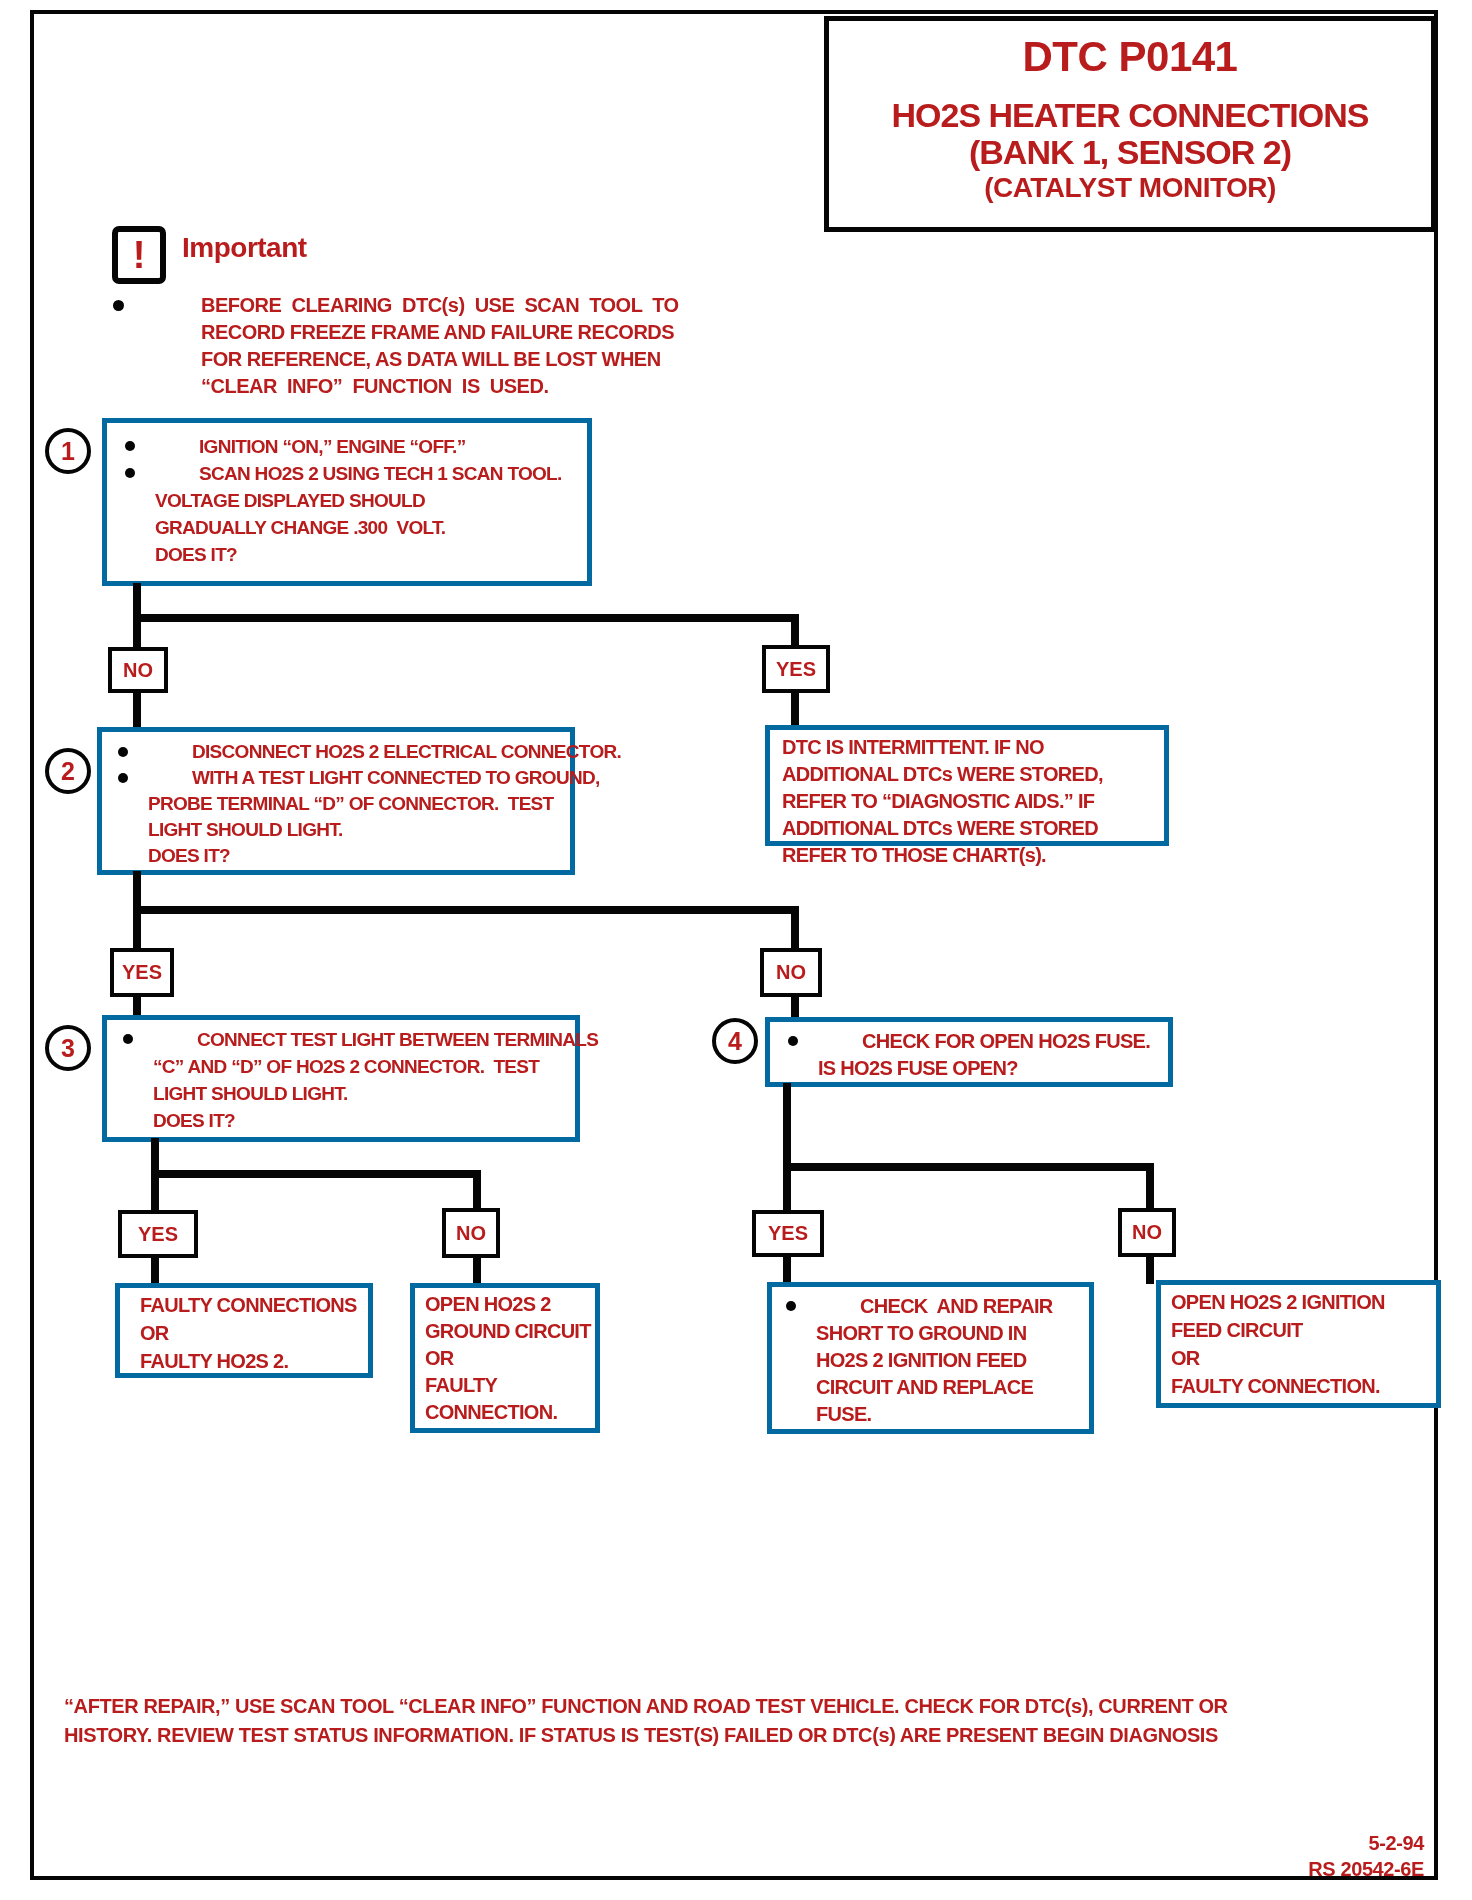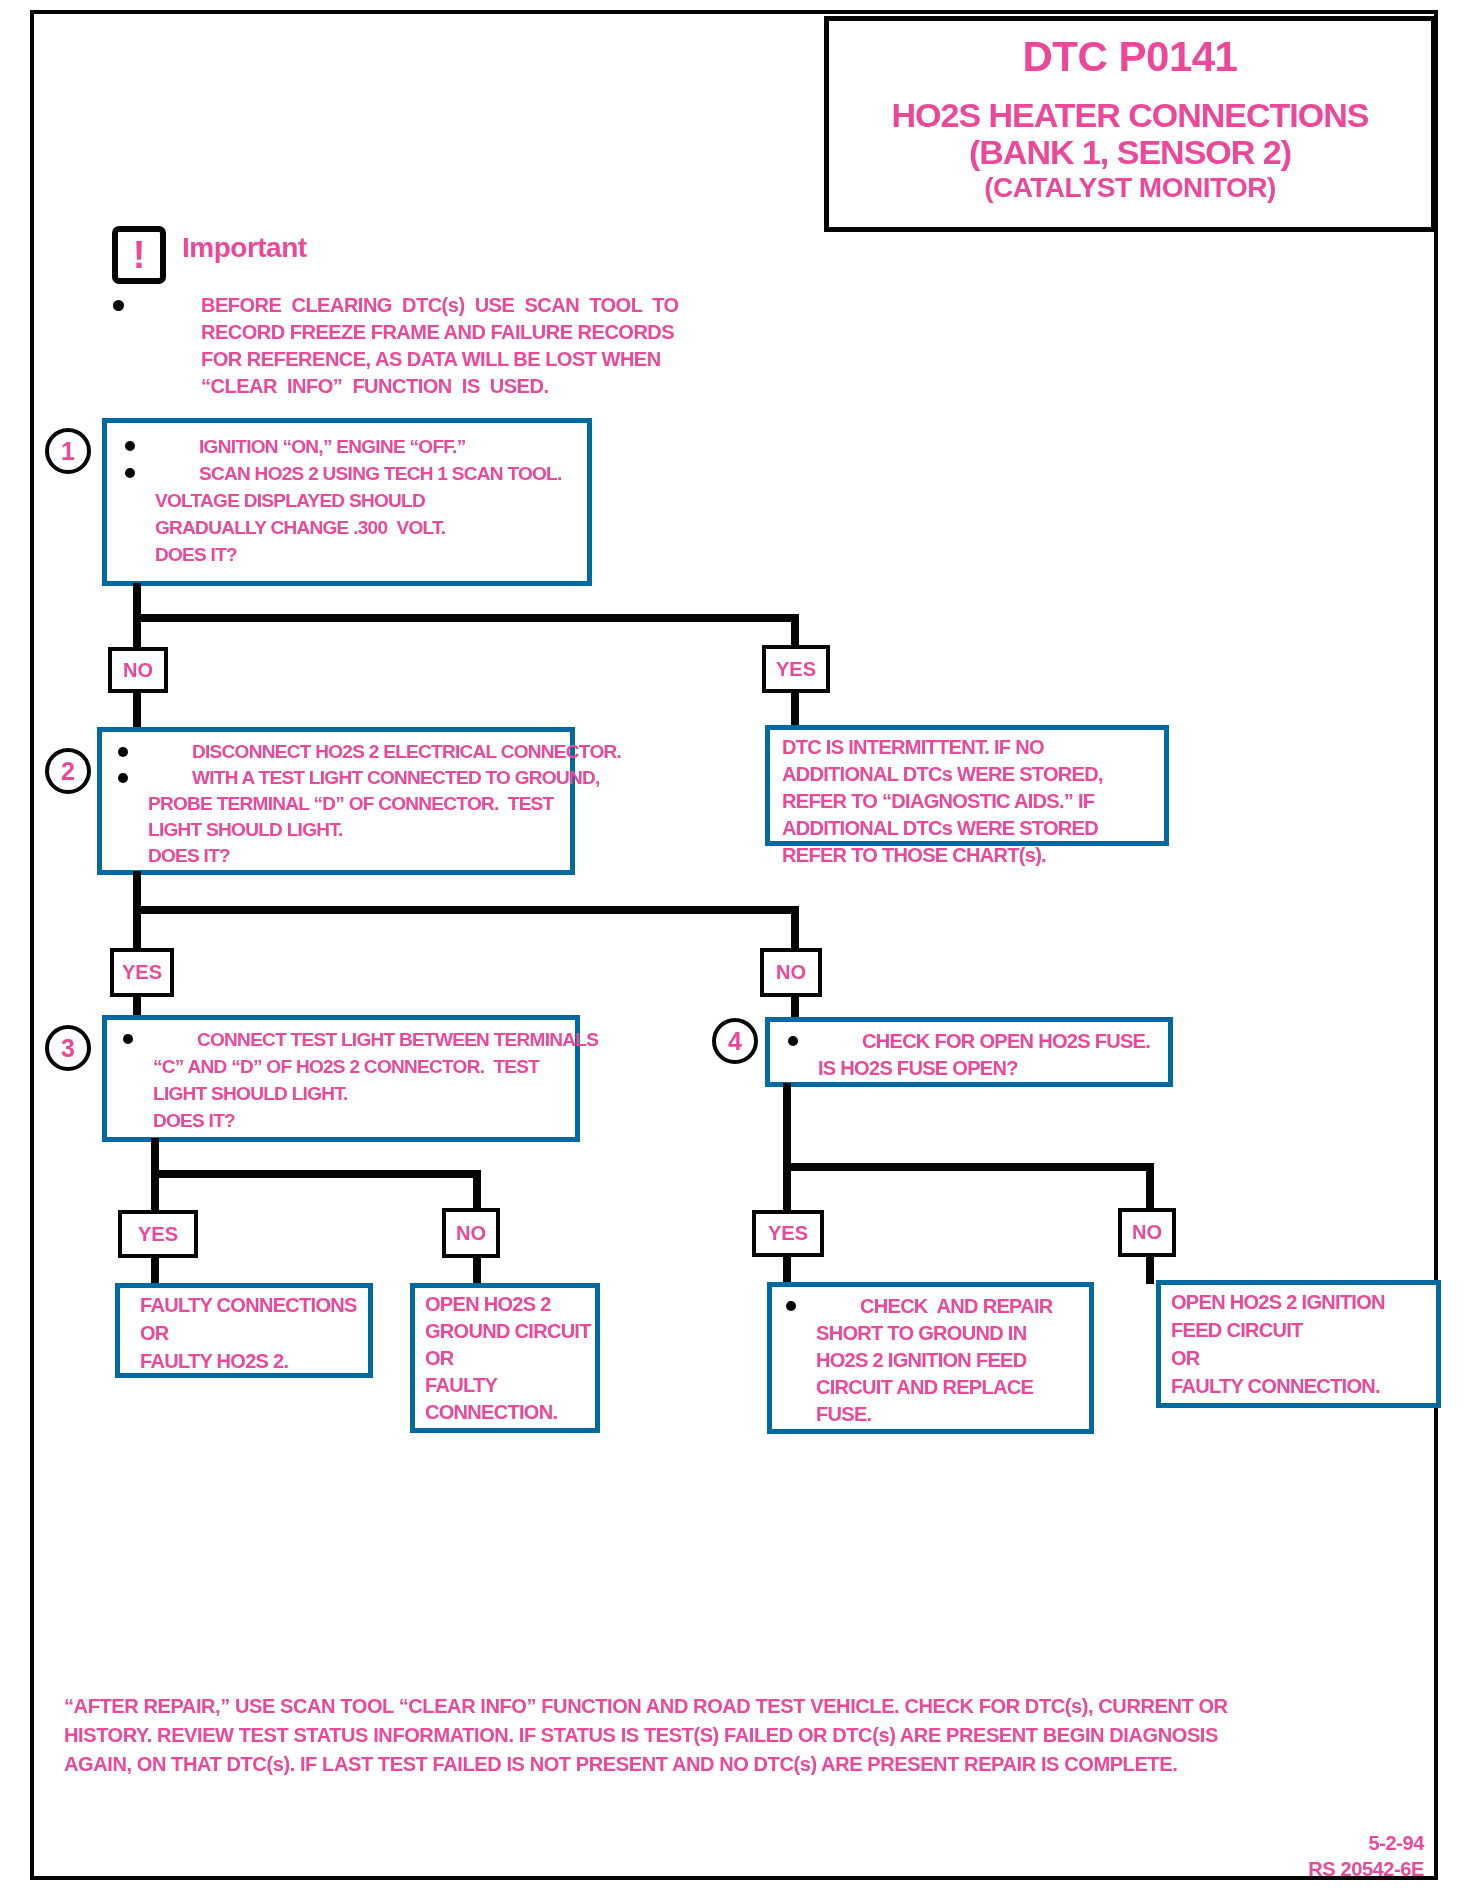--- a/index.html
+++ b/index.html
@@ -1,17 +1,17 @@
 <!DOCTYPE html>
 <html><head>
 <meta charset="utf-8">
 <style>
   html,body{margin:0;padding:0;background:#e8e8e8;}
   .page{position:relative;width:1472px;height:1900px;background:#ffffff;
-        font-family:"Liberation Sans",sans-serif;font-weight:700;color:#ec4899;overflow:hidden;}
+        font-family:"Liberation Sans",sans-serif;font-weight:700;color:#b91c1c;overflow:hidden;}
   .page-border{position:absolute;left:30px;top:10px;width:1400px;height:1862px;border:4px solid #050505;}
   .line{position:absolute;background:#050505;}
   .box{position:absolute;border:5px solid #0369a1;background:#fff;box-sizing:border-box;}
   .labelbox{position:absolute;border:4px solid #050505;background:#fff;box-sizing:border-box;
             display:flex;align-items:center;justify-content:center;font-size:20px;letter-spacing:0px;}
   .circle{position:absolute;width:46px;height:46px;border:4px solid #050505;border-radius:50%;box-sizing:border-box;
           display:flex;align-items:center;justify-content:center;font-size:25px;background:#fff;}
   .fc-text{font-size:19px;line-height:27px;letter-spacing:-0.7px;}
   .fc-row{display:flex;align-items:flex-start;gap:44px;}
   .fc-dot{width:10px;height:10px;background:#050505;border-radius:50%;flex:none;margin:8px 20px 0 2px;}
@@ -257,20 +257,19 @@
       <span class="t">OPEN HO2S 2 IGNITION</span>
       <span class="t">FEED CIRCUIT</span>
       <span class="t">OR</span>
       <span class="t">FAULTY CONNECTION.</span>
     </div>
   </div>
 
   <div class="footer">
     <span class="t">“AFTER REPAIR,” USE SCAN TOOL “CLEAR INFO” FUNCTION AND ROAD TEST VEHICLE. CHECK FOR DTC(s), CURRENT OR</span>
     <span class="t">HISTORY. REVIEW TEST STATUS INFORMATION. IF STATUS IS TEST(S) FAILED OR DTC(s) ARE PRESENT BEGIN DIAGNOSIS</span>
-    <span class="t">AGAIN, ON THAT DTC(s). IF LAST TEST FAILED IS NOT PRESENT AND NO DTC(s) ARE PRESENT REPAIR IS COMPLETE.</span>
   </div>
 
   <div class="corner">
     <span class="t">5-2-94</span>
     <span class="t">RS 20542-6E</span>
   </div>
 </div>
 
 </body></html>

